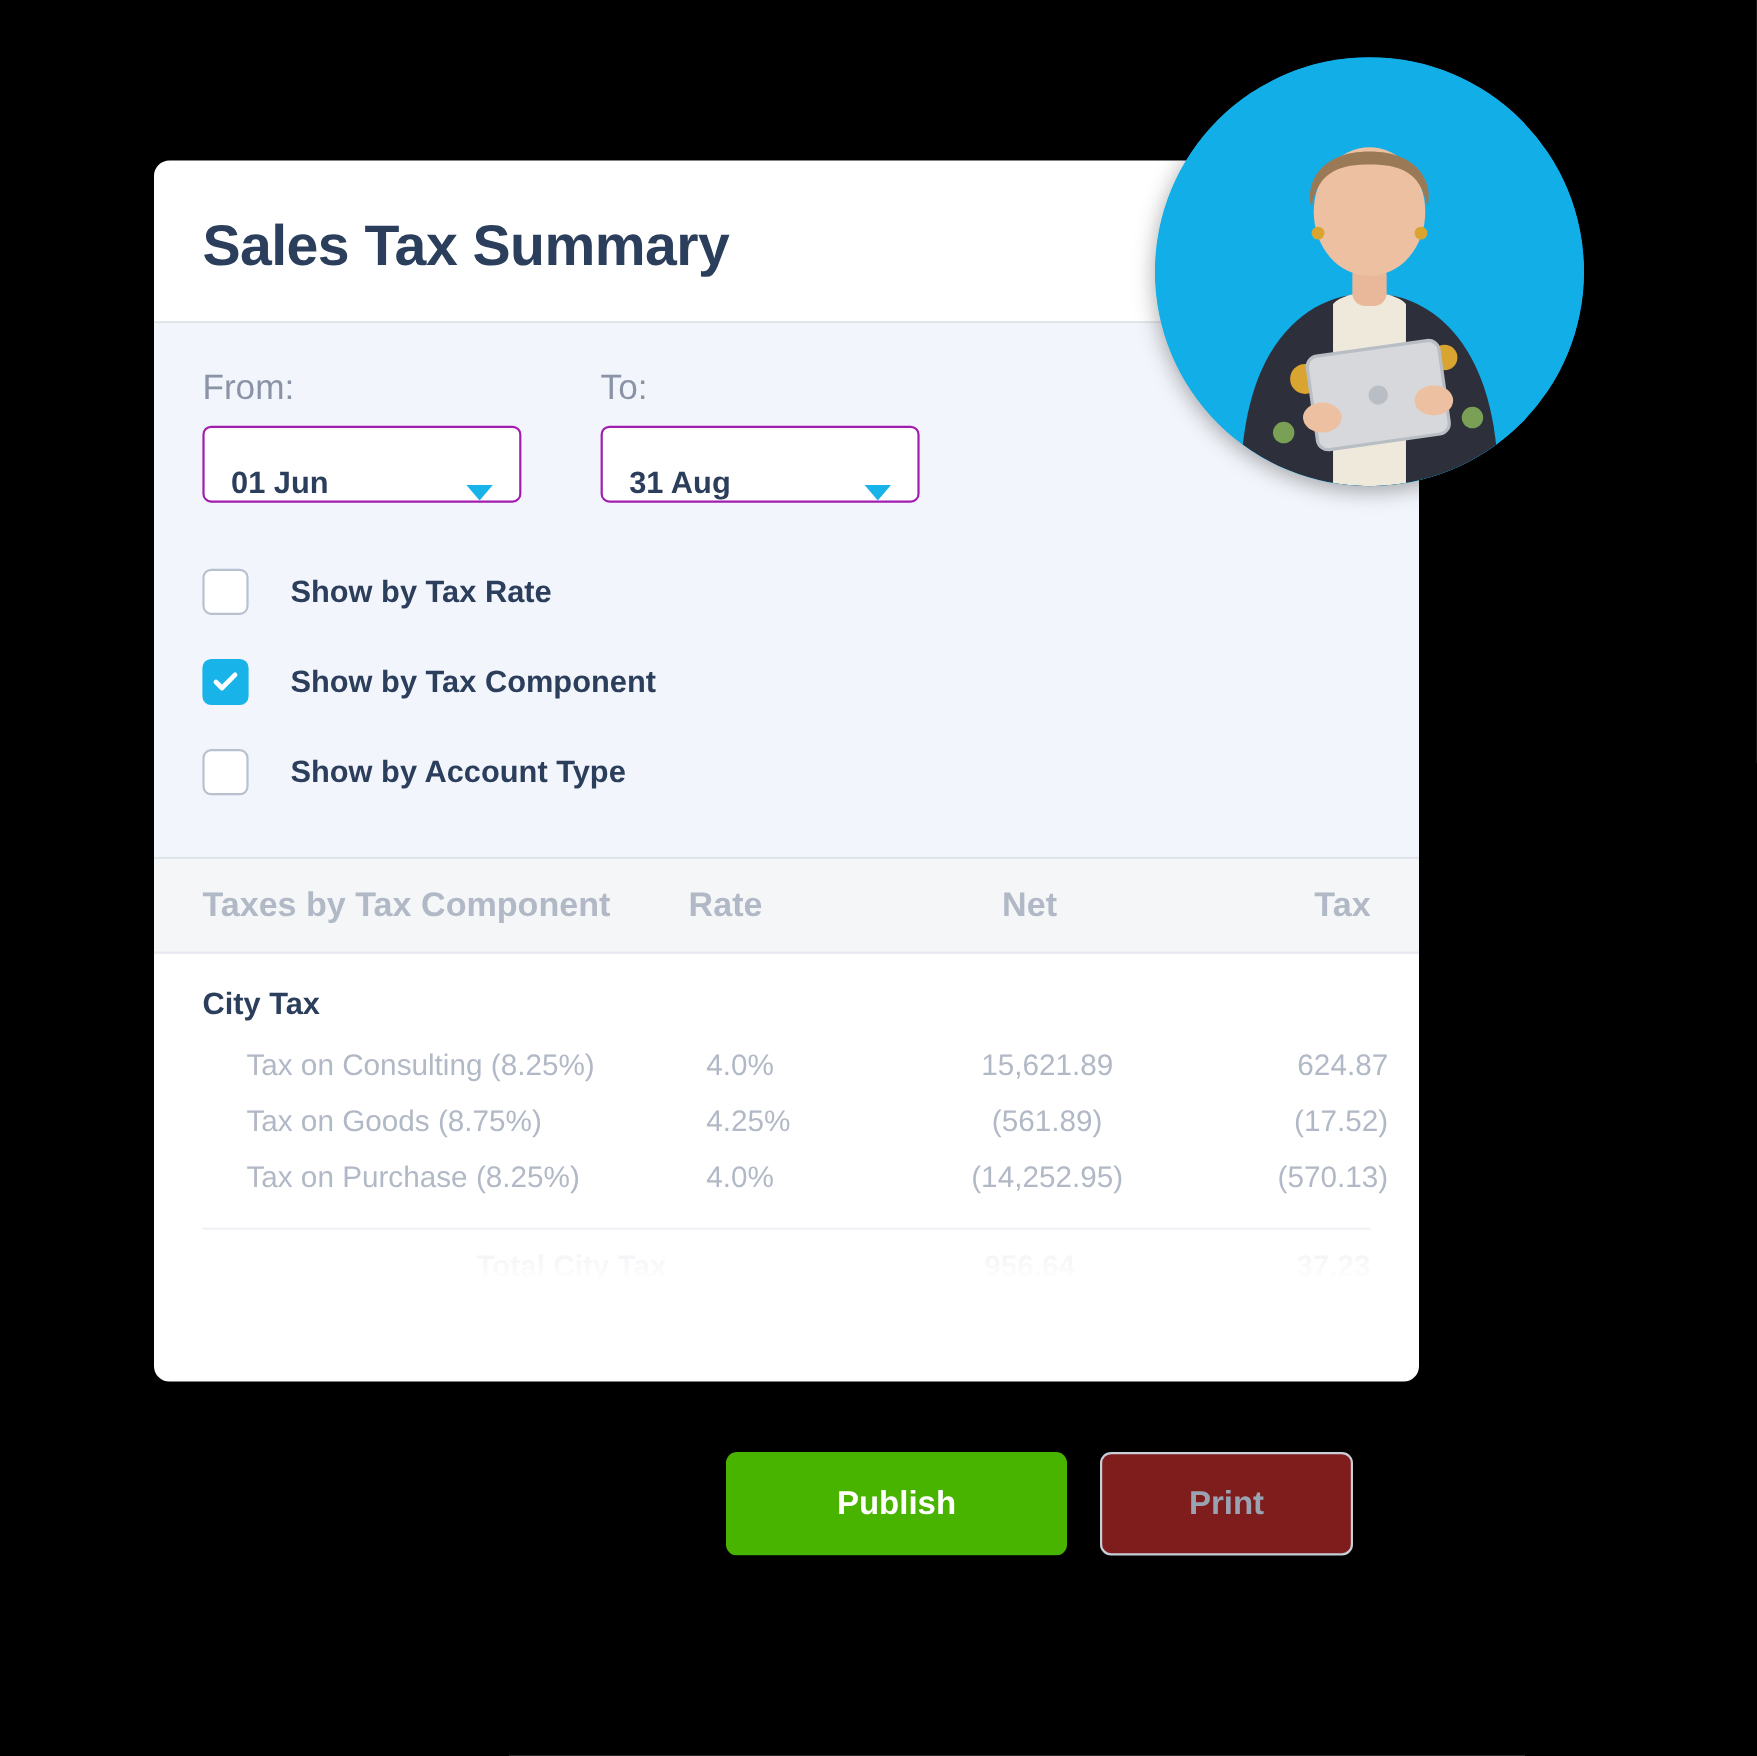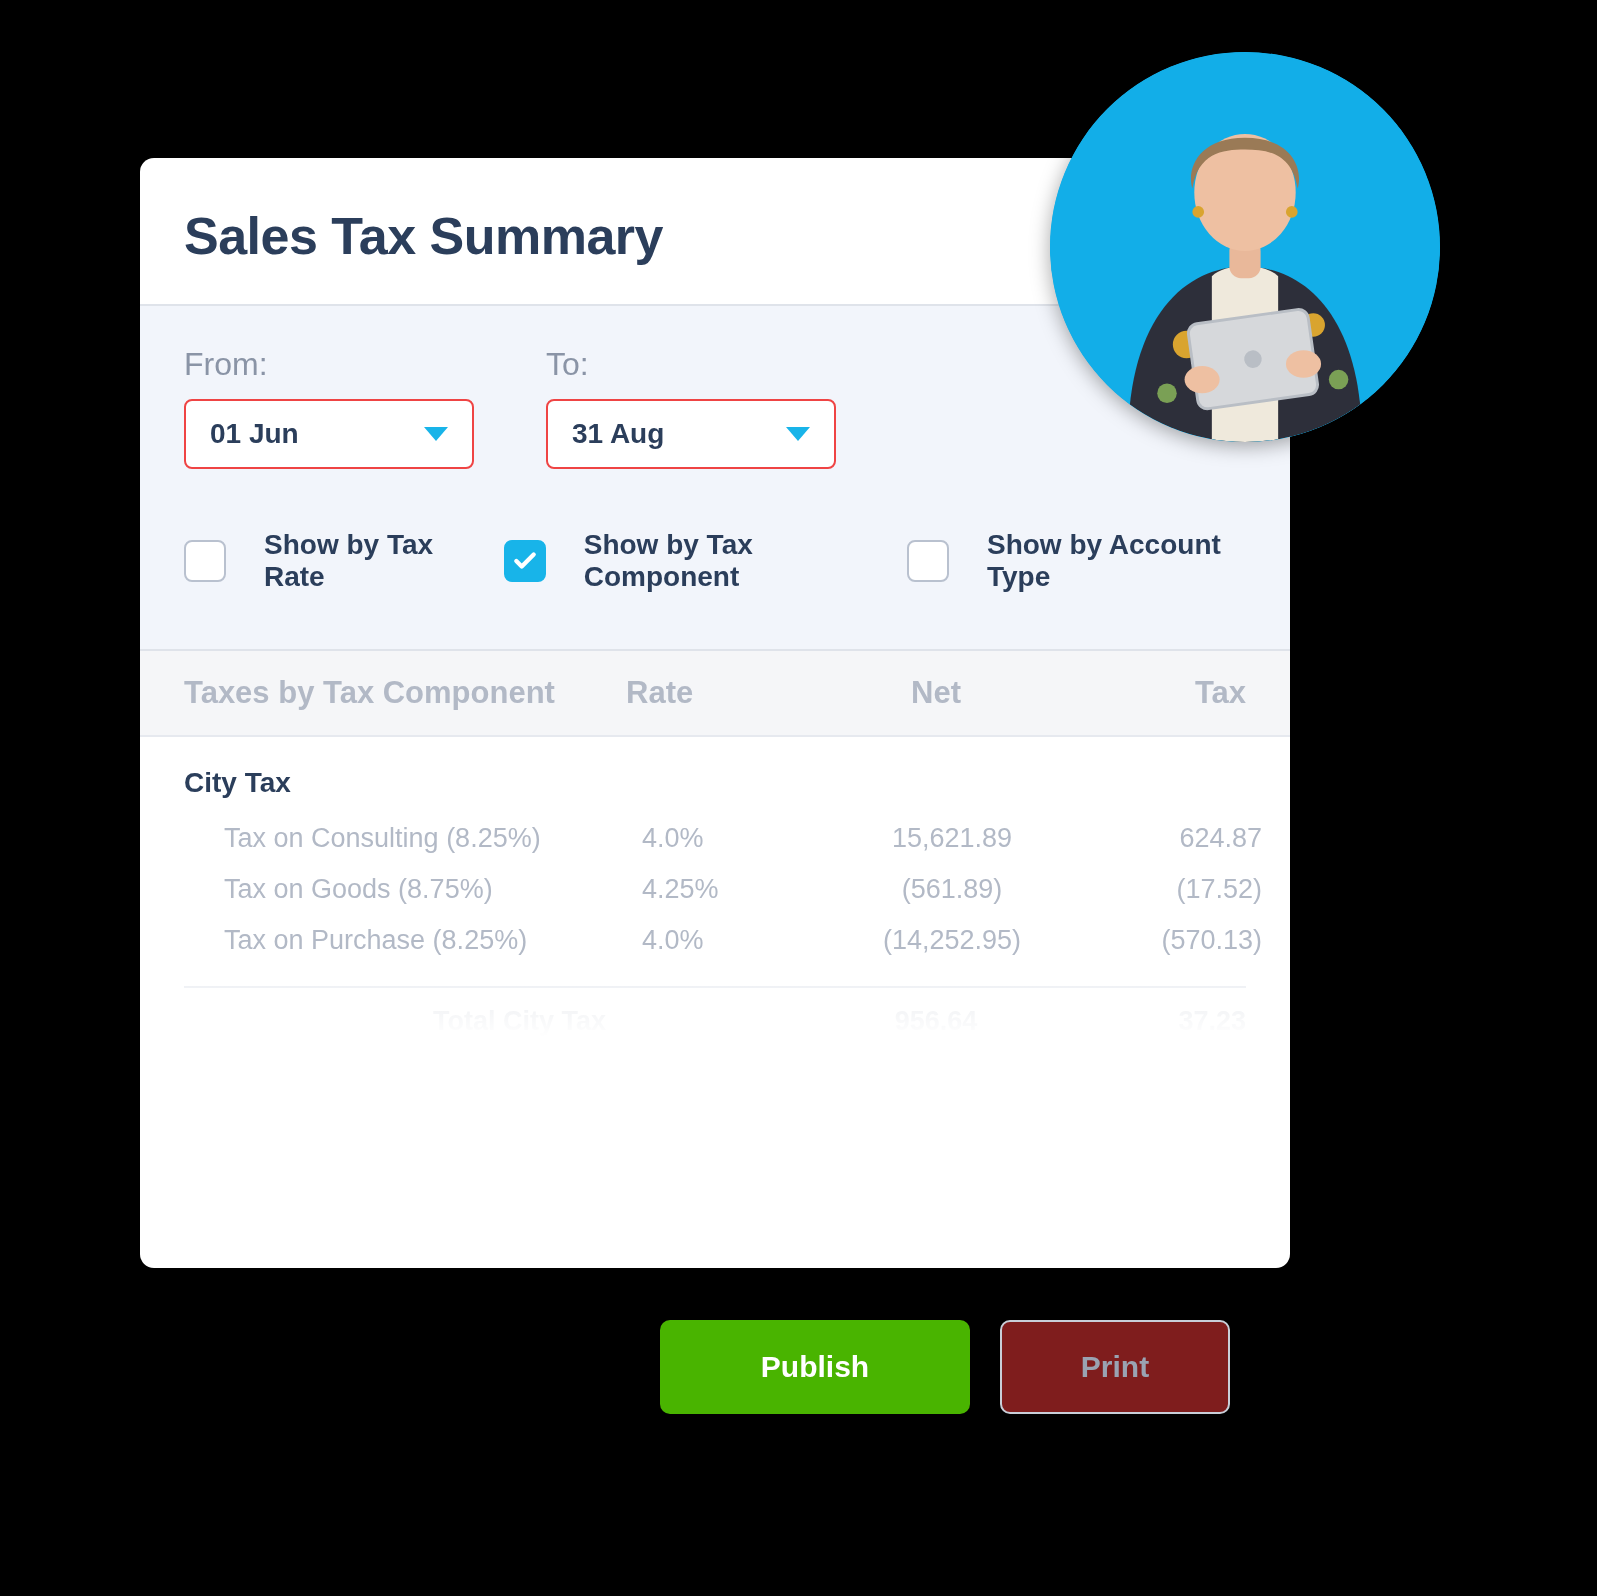--- a/index.html
+++ b/index.html
@@ -7,21 +7,21 @@
 
   .stage {
     position: relative;
     width: 1597px;
     height: 1596px;
   }
 
   .card {
     position: absolute;
     left: 140px;
-    top: 158px;
+    top: 146px;
     width: 1150px;
     height: 1110px;
     background: #fff;
     border-radius: 14px;
     box-shadow: 0 6px 24px rgba(0,0,0,0.45), 0 2px 6px rgba(0,0,0,0.25);
     overflow: hidden;
   }
 
   .card-header {
     padding: 48px 44px 38px 44px;
@@ -42,43 +42,43 @@
 
   .date-row { display: flex; gap: 72px; }
   .date-group { display: flex; flex-direction: column; }
   .date-label {
     font-size: 32px;
     color: #8a94a6;
     margin-bottom: 16px;
   }
   .date-select {
     display: flex;
-    align-items: center;
+    align-items: flex-end;
     justify-content: space-between;
     width: 290px;
     height: 70px;
     background: #fff;
-    border: 2px solid #ef4444;
+    border: 2px solid #a21caf;
     border-radius: 8px;
     padding: 0 24px;
     cursor: pointer;
   }
   .date-value {
     font-size: 28px;
     font-weight: 700;
     color: #2b3e5b;
   }
   .caret-down {
     width: 0; height: 0;
     border-left: 12px solid transparent;
     border-right: 12px solid transparent;
     border-top: 14px solid #18b4e9;
   }
 
-  .check-list { margin-top: 60px; display: flex; gap: 40px; }
+  .check-list { margin-top: 60px; display: flex; flex-direction: column; gap: 40px; }
   .check-row { display: flex; align-items: center; gap: 38px; }
   .chk {
     width: 42px; height: 42px;
     border: 2px solid #b9c1cf;
     border-radius: 8px;
     background: #fff;
     display: flex; align-items: center; justify-content: center;
     cursor: pointer;
     flex-shrink: 0;
   }

